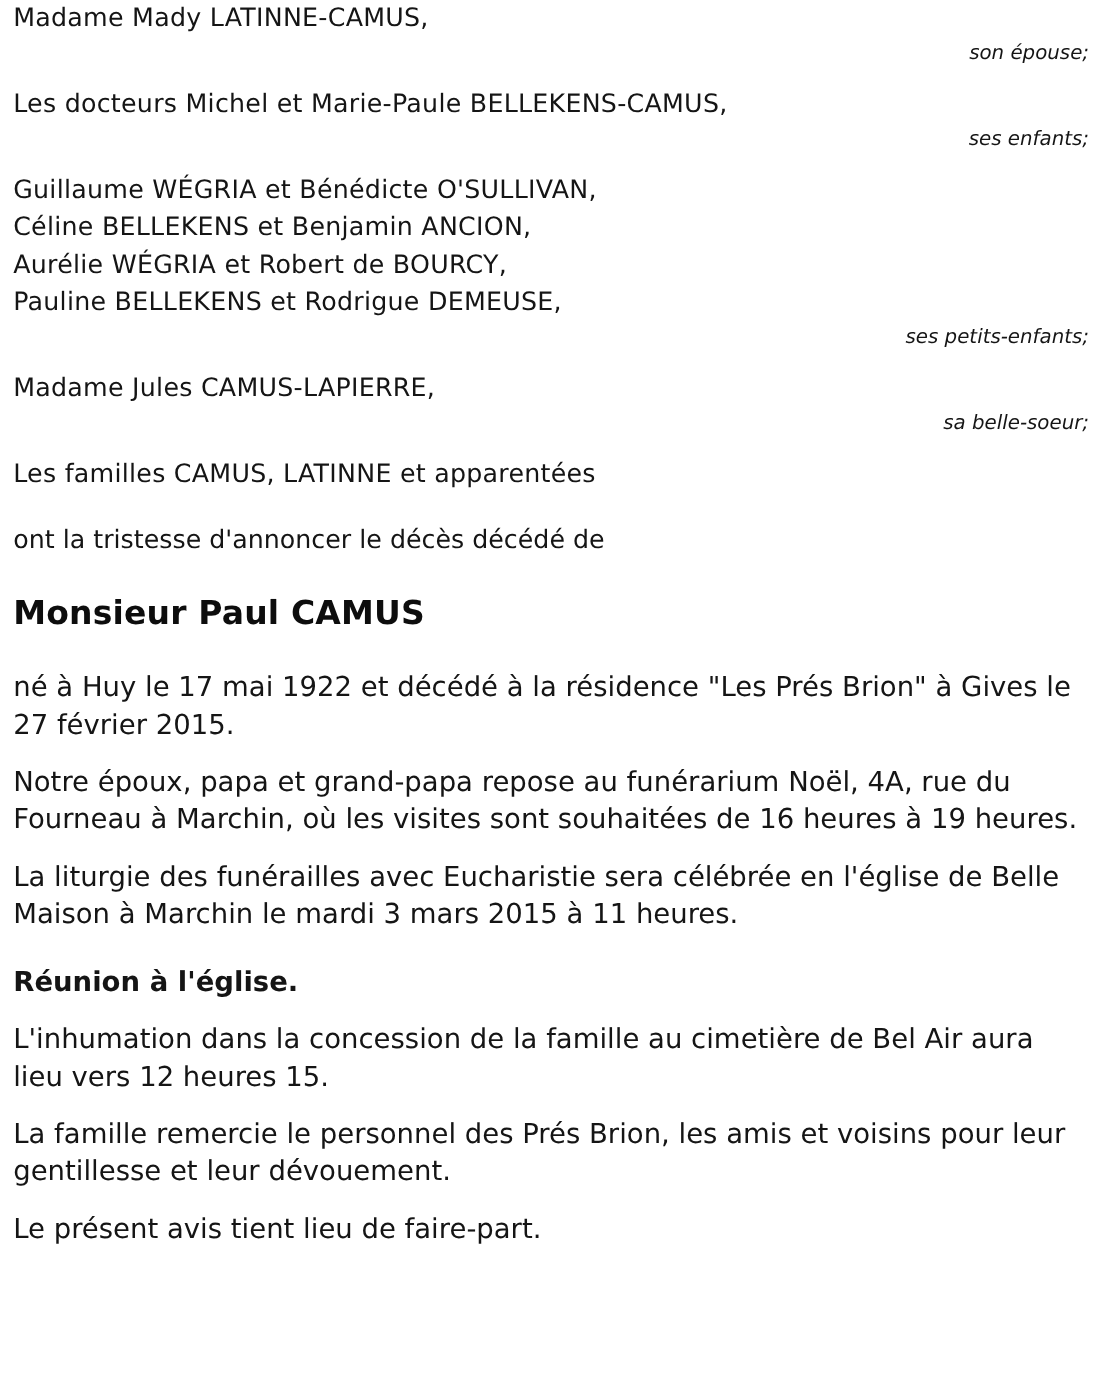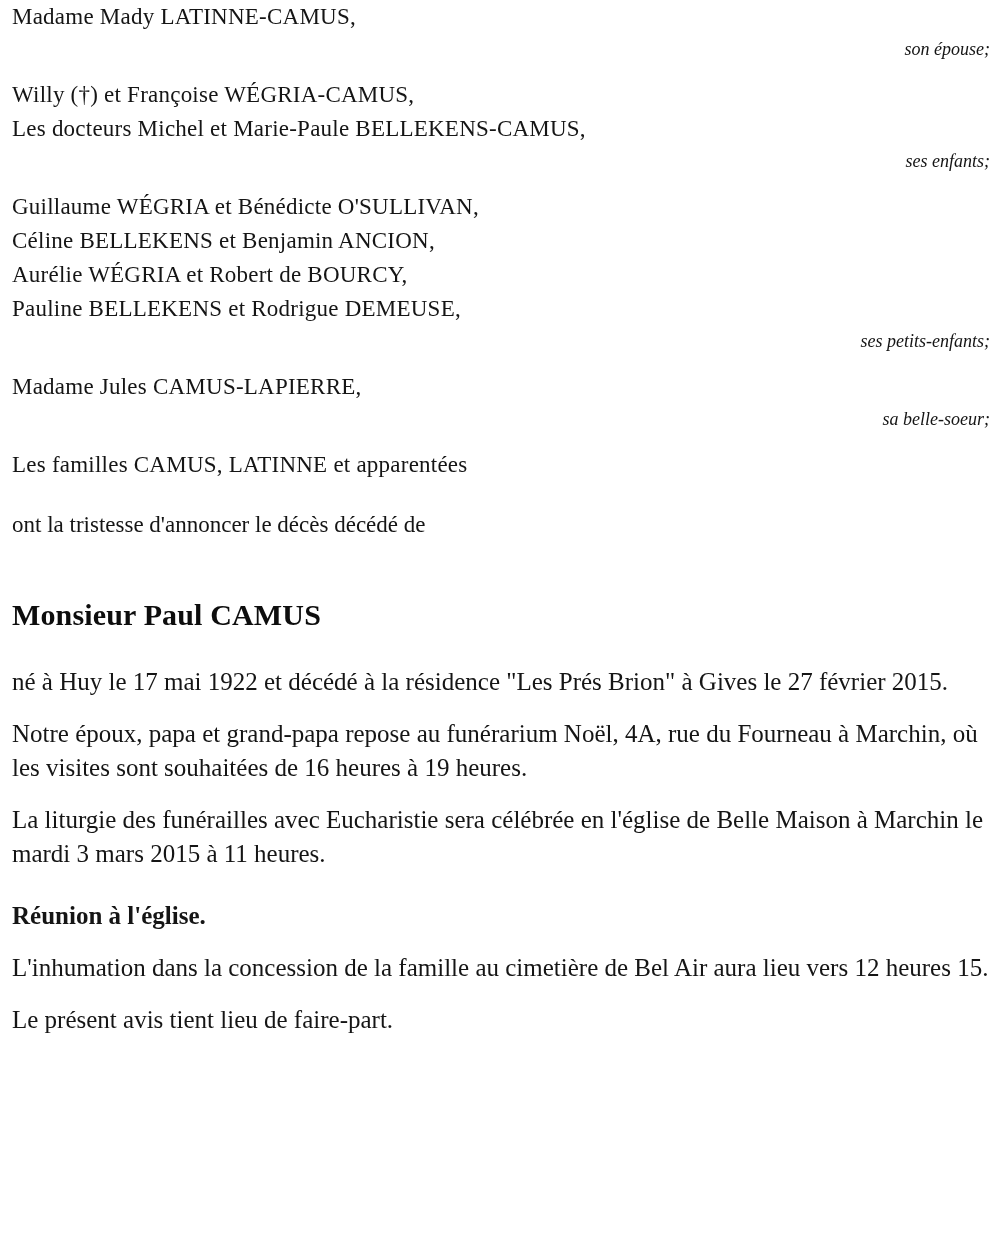--- a/index.html
+++ b/index.html
@@ -14,21 +14,20 @@
     font-family: "DejaVu Sans", "Liberation Sans", sans-serif;
     color: #1a1a1a;
     overflow: hidden;
   }
   .notice {
     position: relative;
     width: 1000px;
     height: 1258px;
     box-sizing: border-box;
     padding: 0;
-    font-family: Liberation Serif, serif;
   }
   .content {
     position: absolute;
     left: 12px;
     top: 0;
     width: 978px;
   }
 
   
   .block {
@@ -61,21 +60,21 @@
     margin-top: 26px;
   }
 
   
   .deceased {
     font-size: 30px;
     font-weight: bold;
     line-height: 40px;
     letter-spacing: 0.005em;
     color: #0d0d0d;
-    margin-top: 53px;
+    margin-top: 30px;
   }
 
   
   .para {
     font-size: 25px;
     line-height: 34px;
     color: #151515;
     margin-top: 26px;
     max-width: 978px;
   }
@@ -96,21 +95,20 @@
 <div class="notice">
   <div class="content">
 
     <div id="announcer-blocks">
         <div class="block">
           <div class="name-line">Madame Mady LATINNE-CAMUS,</div>
           <div class="relation">son épouse;</div>
         </div>
         <div class="gap-block"></div>
         <div class="block">
-          <div class="name-line">Willy (†) et Françoise WÉGRIA-CAMUS,</div>
           <div class="name-line">Les docteurs Michel et Marie-Paule BELLEKENS-CAMUS,</div>
           <div class="relation">ses enfants;</div>
         </div>
         <div class="gap-block"></div>
         <div class="block">
           <div class="name-line">Guillaume WÉGRIA et Bénédicte O'SULLIVAN,</div>
           <div class="name-line">Céline BELLEKENS et Benjamin ANCION,</div>
           <div class="name-line">Aurélie WÉGRIA et Robert de BOURCY,</div>
           <div class="name-line">Pauline BELLEKENS et Rodrigue DEMEUSE,</div>
           <div class="relation">ses petits-enfants;</div>
@@ -129,17 +127,18 @@
     <div class="intro">ont la tristesse d'annoncer le décès décédé de</div>
 
     <div class="deceased">Monsieur Paul CAMUS</div>
 
     <div id="body-paragraphs">
         <div class="para first">né à Huy le 17 mai 1922 et décédé à la résidence "Les Prés Brion" à Gives le 27 février 2015.</div>
         <div class="para tight">Notre époux, papa et grand-papa repose au funérarium Noël, 4A, rue du Fourneau à Marchin, où les visites sont souhaitées de 16 heures à 19 heures.</div>
         <div class="para tight">La liturgie des funérailles avec Eucharistie sera célébrée en l'église de Belle Maison à Marchin le mardi 3 mars 2015 à 11 heures.</div>
         <div class="para bold">Réunion à l'église.</div>
         <div class="para tight">L'inhumation dans la concession de la famille au cimetière de Bel Air aura lieu vers 12 heures 15.</div>
+        <div class="para tight">La famille remercie le personnel des Prés Brion, les amis et voisins pour leur gentillesse et leur dévouement.</div>
         <div class="para tight">Le présent avis tient lieu de faire-part.</div>
       </div>
 
   </div>
 </div>
 
 </body></html>

